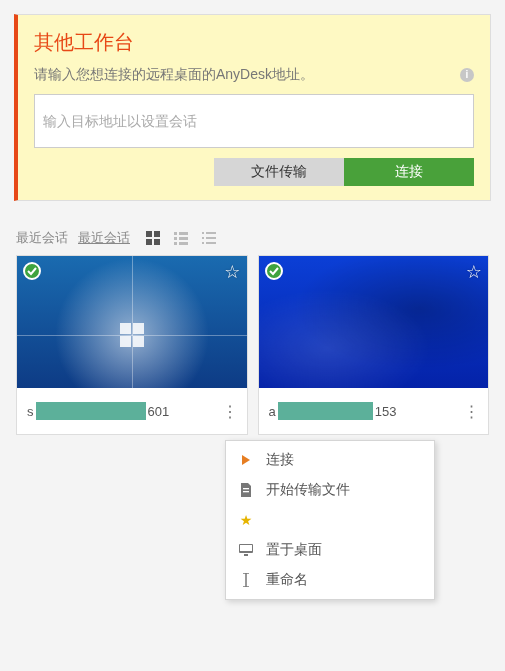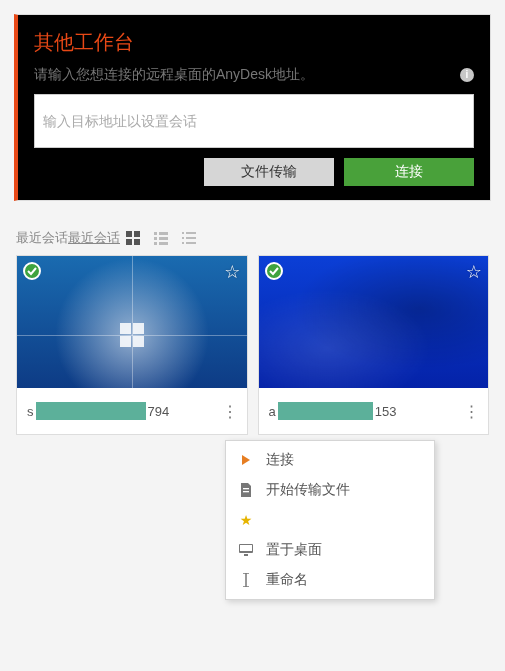--- a/index.html
+++ b/index.html
@@ -8,21 +8,21 @@
     height: 671px;
     background: #f4f4f4;
     font-family: "Microsoft YaHei", Arial, sans-serif;
     font-size: 13px;
     color: #555;
     position: relative;
     overflow: hidden;
   }
   .panel {
     margin: 14px 14px 0 14px;
-    background: #000000;
+    background: #fef9c3;
     border: 1px solid #ddd;
     border-left: 4px solid #e74816;
     padding: 14px 16px 14px 16px;
   }
   .panel-title {
     color: #e74816;
     font-size: 20px;
     font-weight: 400;
     margin-bottom: 10px;
   }
@@ -50,37 +50,37 @@
     width: 100%;
     border: 1px solid #ccc;
     padding: 18px 8px;
     font-size: 14px;
     color: #333;
   }
   .address-input::placeholder { color: #aaa; }
   .btn-row {
     display: flex;
     justify-content: flex-end;
-    gap: 10px;
     margin-top: 10px;
   }
   .btn {
     min-width: 130px;
     height: 28px;
     border: none;
     font-size: 14px;
     cursor: pointer;
   }
   .btn-gray { background: #d6d6d6; color: #333; }
   .btn-green { background: #49a13a; color: #fff; }
 
   .section-header {
     margin: 28px 16px 8px 16px;
     display: flex;
     align-items: center;
+    gap: 10px;
     color: #888;
     font-size: 13px;
   }
   .section-header .show-all { text-decoration: underline; cursor: pointer; }
   .view-icons { display: flex; gap: 14px; margin-left: 6px; }
   .icon-btn { cursor: pointer; display: flex; align-items: center; }
   .icon-btn svg { display: block; }
 
   .cards {
     display: flex;
@@ -243,21 +243,21 @@
       <div class="badge-check">
         <svg width="10" height="10" viewBox="0 0 10 10">
             <path d="M1 5 L4 8 L9 2" stroke="#fff" stroke-width="2" fill="none"></path>
           </svg>
       </div>
       <div class="star">☆</div>
     </div>
     <div class="card-footer">
       <span class="label-part">s</span>
       <span class="redact w1"></span>
-      <span class="label-part">794</span>
+      <span class="label-part">601</span>
       <span class="dots">⋮</span>
     </div>
   </div>
 
   <div class="card">
     <div class="thumb thumb2">
       <div class="badge-check">
         <svg width="10" height="10" viewBox="0 0 10 10">
             <path d="M1 5 L4 8 L9 2" stroke="#fff" stroke-width="2" fill="none"></path>
           </svg>

